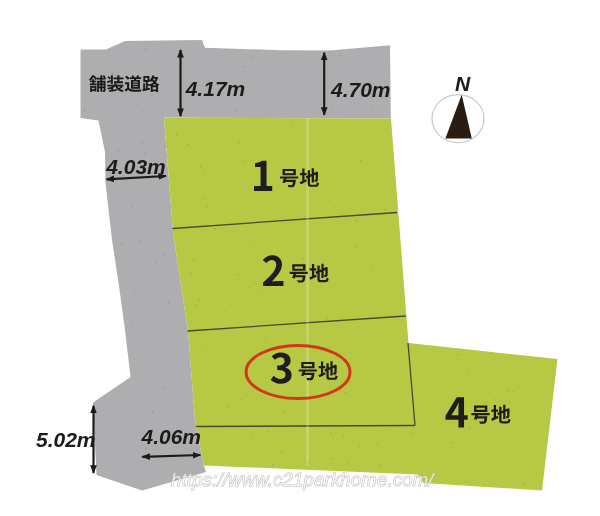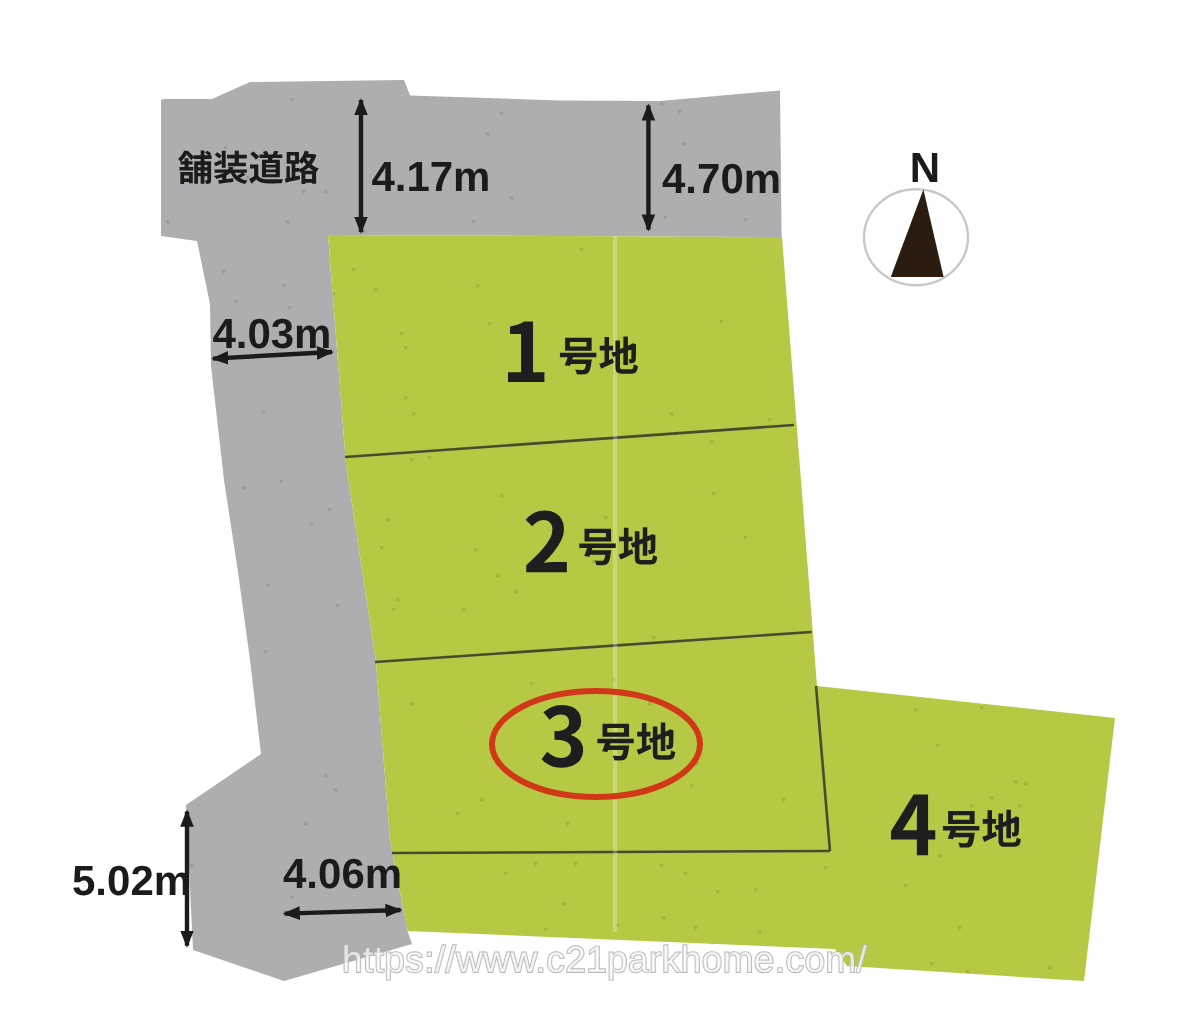--- a/index.html
+++ b/index.html
@@ -1,16 +1,16 @@
 <!DOCTYPE html>
 <html><head>
 <meta charset="utf-8">
 <style>
   html,body{margin:0;padding:0;background:#ffffff;}
-  .wrap{width:600px;height:516px;position:relative;overflow:hidden;background:#ffffff;}
+  .wrap{width:600px;height:516px;position:relative;overflow:hidden;background:#ffffff;font-style:italic;}
   svg{display:block;}
   text{font-family:"Liberation Sans",sans-serif;}
 </style>
 </head>
 <body>
 <div class="wrap">
 <svg width="600" height="516" viewBox="0 0 600 516" xmlns="http://www.w3.org/2000/svg">
   <defs>
     <marker id="ae" markerWidth="12" markerHeight="10" refX="7.6" refY="4" orient="auto" markerUnits="userSpaceOnUse">
       <path d="M0,0.6 L8.6,4 L0,7.4 Z" fill="#1b1b1b"></path>

